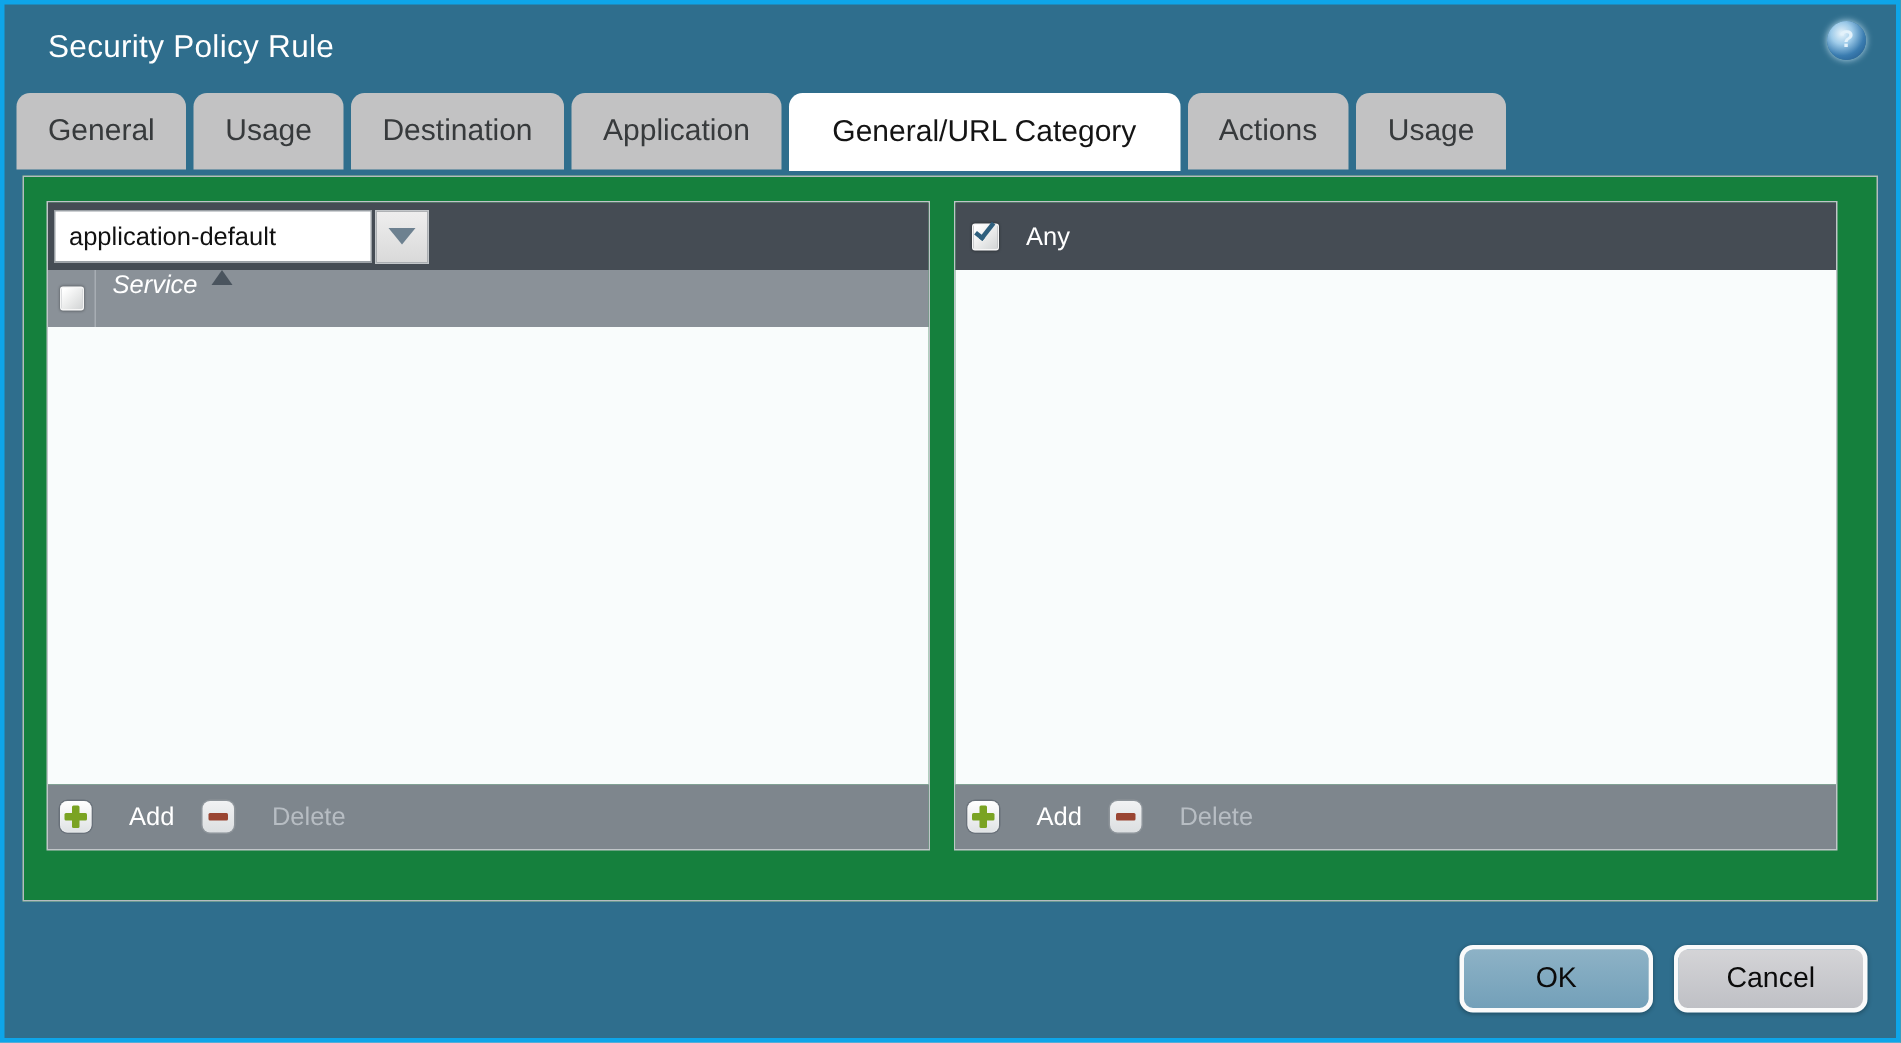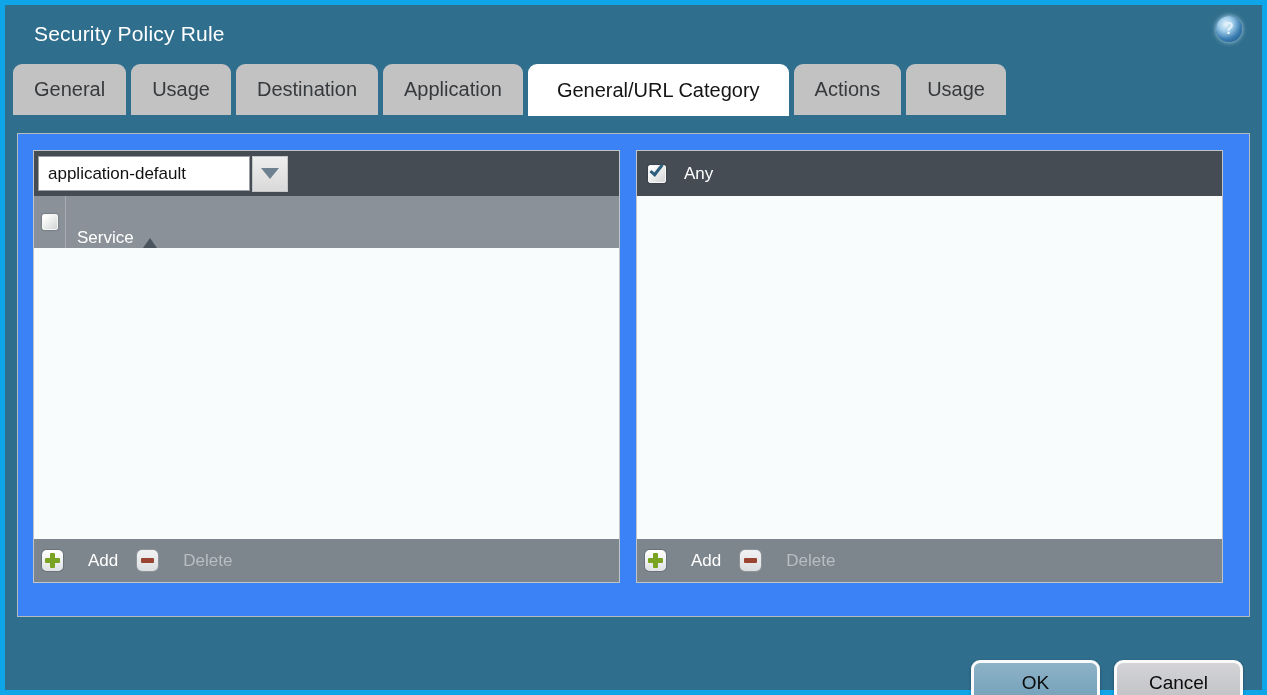--- a/index.html
+++ b/index.html
@@ -2,21 +2,21 @@
 <html><head>
 <meta charset="utf-8">
 <style>
   * { box-sizing: border-box; margin: 0; padding: 0; }
   html, body { width: 1267px; height: 695px; overflow: hidden; }
   body { font-family: "Liberation Sans", sans-serif; }
 
   .dialog {
     position: absolute; inset: 0;
     background: #2f6e8d;
-    border: 5px solid #0ea5e9;
+    border: 3px solid #0ea5e9;
   }
 
   
   .titlebar { position: relative; height: 59px; }
   .title {
     position: absolute; left: 29px; top: 17px;
     font-size: 21px; color: #ffffff; letter-spacing: 0.2px;
   }
   .help {
     position: absolute; right: 20px; top: 11px;
@@ -44,22 +44,22 @@
   .tab.active {
     background: #ffffff; color: #141414;
     position: relative; z-index: 2;
     height: 52px; margin-bottom: -1px;
     padding: 0 29px;
   }
 
   
   .content {
     position: relative; z-index: 1;
-    margin: 18px 12px; height: 484px;
-    background: #3b82f6;
+    margin: 4px 12px; height: 484px;
+    background: #15803d;
     border: 1px solid #b5bcc0;
     padding: 16px 26px 33px 15px;
     display: flex; gap: 16px;
   }
   .panel {
     flex: 1; display: flex; flex-direction: column;
     border: 1px solid #c0c5c8;
   }
   .panel-toolbar {
     flex: none; height: 45px;
@@ -82,24 +82,24 @@
     cursor: pointer;
   }
   .chevron-down {
     width: 0; height: 0;
     border-left: 9px solid transparent;
     border-right: 9px solid transparent;
     border-top: 11px solid #6d8190;
   }
 
   .panel-header {
-    flex: none; height: 52px;
+    flex: none; height: 38px;
     background: #8a9198;
-    display: flex; align-items: flex-end;
-    color: #ffffff; font-size: 17px;
+    display: flex; align-items: flex-start;
+    color: #ffffff; font-size: 17px; font-style: italic;
   }
   .cb-cell {
     width: 32px; align-self: stretch;
     display: flex; align-items: center; justify-content: center;
     border-right: 1px solid #a7adb3;
   }
   .checkbox {
     width: 16px; height: 16px; border-radius: 2px;
     background: linear-gradient(135deg, #ffffff 10%, #e9eaea 55%, #d2d4d5 100%);
     border: 1px solid #f6f6f6;

